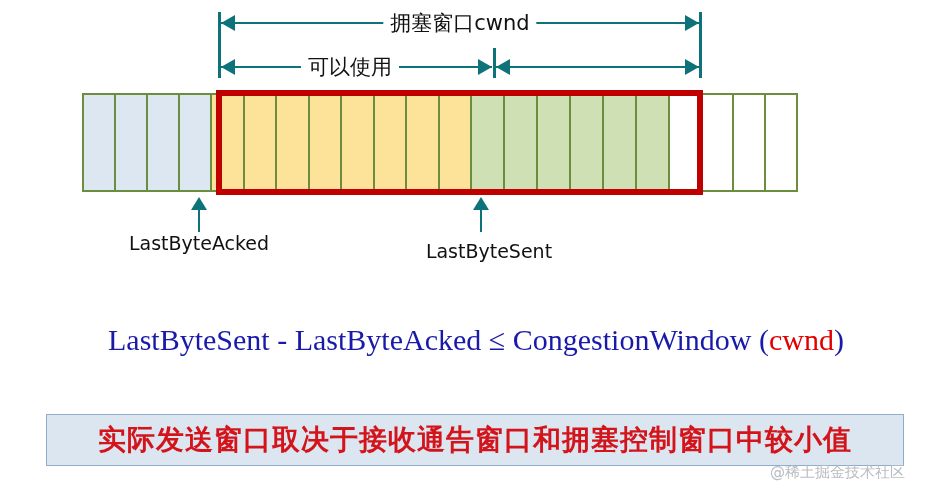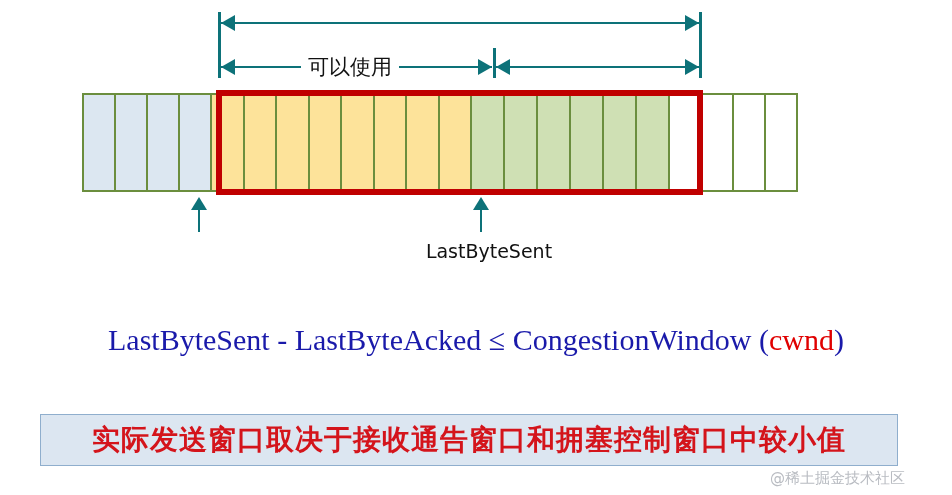--- a/index.html
+++ b/index.html
@@ -112,20 +112,21 @@
 
   <div class="tick" style="left:218px;top:12px;height:66px;"></div>
   <div class="tick" style="left:699px;top:12px;height:66px;"></div>
   <div class="tick" style="left:493px;top:48px;height:30px;"></div>
 
   <div class="arrow-row" style="left:221px;top:22px;width:478px;">
     <div class="arrow-line" style="left:0;width:478px;"></div>
     <div class="arrow-head left" style="left:0;"></div>
     <div class="arrow-head right" style="left:464px;"></div>
   </div>
+  <div class="arrow-label" style="left:460px;top:23px;">拥塞窗口cwnd</div>
 
   <div class="arrow-row" style="left:221px;top:66px;width:271px;">
     <div class="arrow-line" style="left:0;width:271px;"></div>
     <div class="arrow-head left" style="left:0;"></div>
     <div class="arrow-head right" style="left:257px;"></div>
   </div>
   <div class="arrow-label" style="left:350px;top:67px;">可以使用</div>
 
   <div class="arrow-row" style="left:496px;top:66px;width:203px;">
     <div class="arrow-line" style="left:0;width:203px;"></div>
@@ -155,28 +156,29 @@
       <div class="cell white" style="width: 34px; height: 99px; background: rgb(255, 255, 255); border-color: rgb(107, 142, 62);"></div>
       <div class="cell white" style="width: 34px; height: 99px; background: rgb(255, 255, 255); border-color: rgb(107, 142, 62);"></div>
       <div class="cell white" style="width: 34px; height: 99px; background: rgb(255, 255, 255); border-color: rgb(107, 142, 62);"></div>
       <div class="cell white" style="width: 34px; height: 99px; background: rgb(255, 255, 255); border-color: rgb(107, 142, 62);"></div>
     </div>
 
   <div class="redbox" style="left:216px;top:90px;width:487px;height:105px;"></div>
 
   <div class="ptr-head" style="left:191px;top:197px;"></div>
   <div class="ptr-line" style="left:198px;top:208px;height:24px;"></div>
+  <div class="ptr-label" style="left:199px;top:234px;">LastByteAcked</div>
 
   <div class="ptr-head" style="left:473px;top:197px;"></div>
   <div class="ptr-line" style="left:480px;top:208px;height:24px;"></div>
   <div class="ptr-label" style="left:489px;top:242px;">LastByteSent</div>
 
   <div class="formula" style="top:325px;">
     <span>LastByteSent - LastByteAcked ≤ CongestionWindow (</span><span class="hl">cwnd</span><span>)</span>
   </div>
 
-  <div class="banner" style="left:40px;top:414px;width:858px;height:52px;">
+  <div class="banner" style="left:46px;top:414px;width:858px;height:52px;">
     <span>实际发送窗口取决于接收通告窗口和拥塞控制窗口中较小值</span>
   </div>
 
-  <div class="watermark" style="left:770px;top:463px;margin-top:6px;">@稀土掘金技术社区</div>
+  <div class="watermark" style="left:770px;top:463px;">@稀土掘金技术社区</div>
 
 </div>
 
 </body></html>

